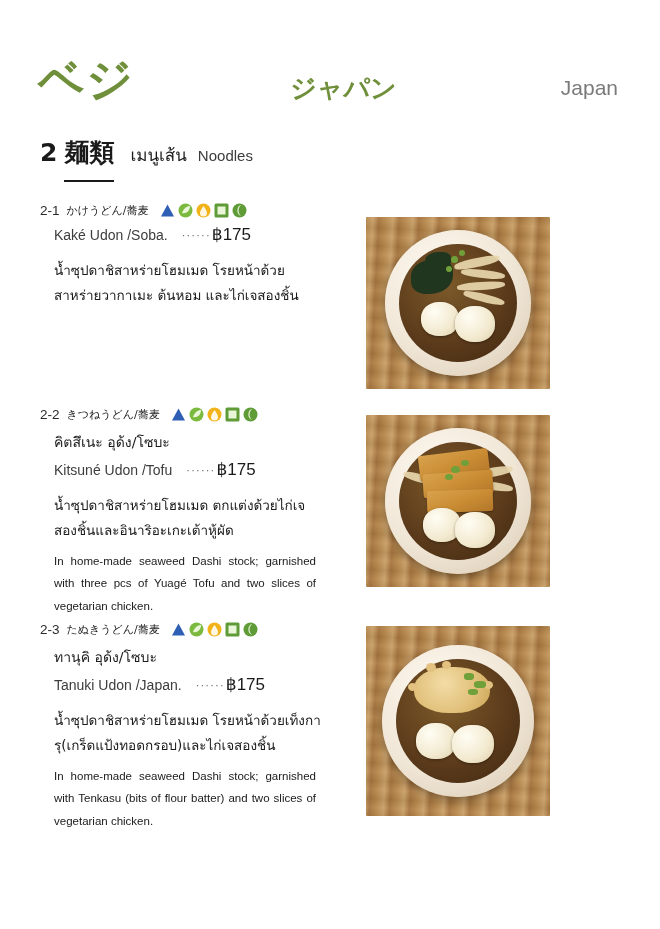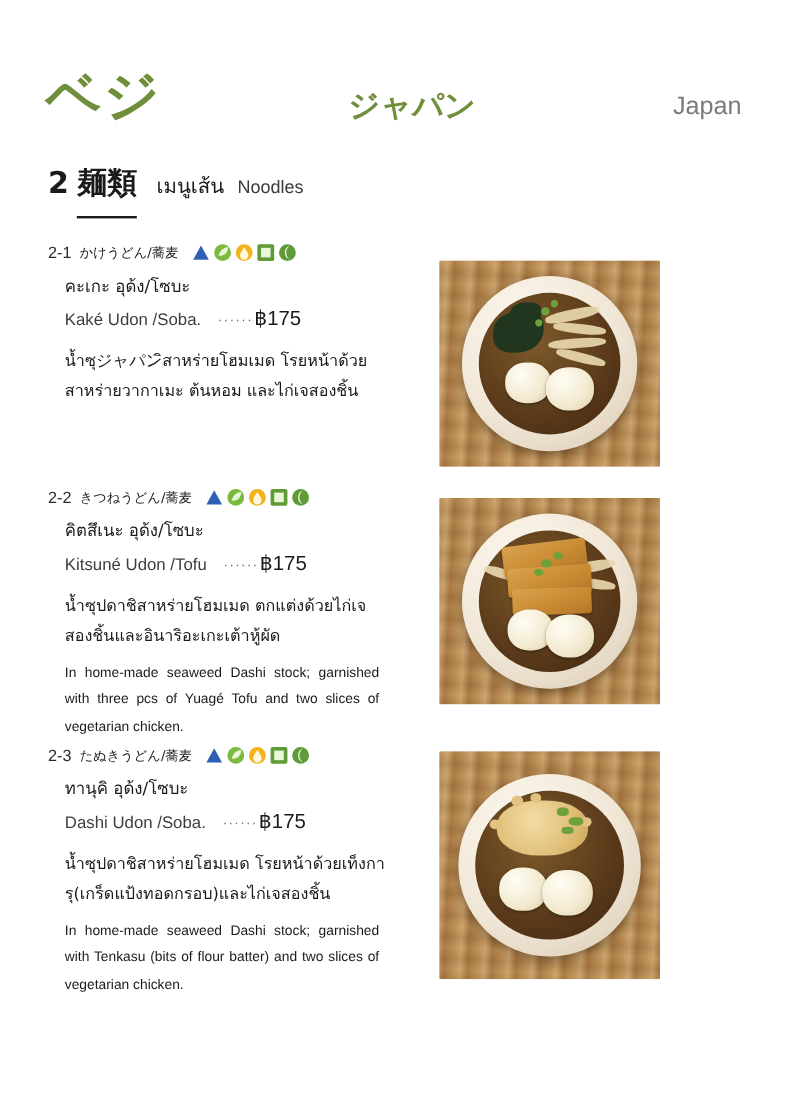--- a/index.html
+++ b/index.html
@@ -315,27 +315,26 @@
             </svg>
         </span>
         <span class="ico">
           <svg width="15" height="15" viewBox="0 0 15 15">
               <circle cx="7.5" cy="7.5" r="7" fill="#5f9b36"></circle>
               <path d="M9.5 1.8 A7 7 0 0 0 9.5 13.2 A6 6 0 0 1 9.5 1.8 Z" fill="#eaf6d8"></path>
             </svg>
         </span>
       </span>
     </div>
-    <div class="item-th">คะเกะ อุด้ง/โซบะ</div>
     <div class="item-rom-row">
       <span class="item-rom">Kaké Udon /Soba.</span>
       <span class="dots">······</span>
       <span class="price">฿175</span>
     </div>
-    <div class="desc-th">น้ำซุジャパンิสาหร่ายโฮมเมด โรยหน้าด้วยสาหร่ายวากาเมะ ต้นหอม และไก่เจสองชิ้น</div>
+    <div class="desc-th">น้ำซุปดาชิสาหร่ายโฮมเมด โรยหน้าด้วยสาหร่ายวากาเมะ ต้นหอม และไก่เจสองชิ้น</div>
   </div>
 
   <div class="photo" style="top:217px;">
     <div class="bamboo"></div>
     <div class="bowl">
       <div class="broth">
         <div class="noodle" style="left:55px;top:14px;width:46px;height:9px;transform:rotate(-12deg);"></div>
         <div class="noodle" style="left:62px;top:26px;width:44px;height:8px;transform:rotate(6deg);"></div>
         <div class="noodle" style="left:58px;top:38px;width:48px;height:8px;transform:rotate(-4deg);"></div>
         <div class="noodle" style="left:64px;top:50px;width:42px;height:8px;transform:rotate(14deg);"></div>
@@ -446,21 +445,21 @@
         <span class="ico">
           <svg width="15" height="15" viewBox="0 0 15 15">
               <circle cx="7.5" cy="7.5" r="7" fill="#5f9b36"></circle>
               <path d="M9.5 1.8 A7 7 0 0 0 9.5 13.2 A6 6 0 0 1 9.5 1.8 Z" fill="#eaf6d8"></path>
             </svg>
         </span>
       </span>
     </div>
     <div class="item-th">ทานุคิ อุด้ง/โซบะ</div>
     <div class="item-rom-row">
-      <span class="item-rom">Dashi Udon /Soba.</span>
+      <span class="item-rom">Tanuki Udon /Japan.</span>
       <span class="dots">······</span>
       <span class="price">฿175</span>
     </div>
     <div class="desc-th">น้ำซุปดาชิสาหร่ายโฮมเมด โรยหน้าด้วยเท็งการุ(เกร็ดแป้งทอดกรอบ)และไก่เจสองชิ้น</div>
     <div class="desc-en">In home-made seaweed Dashi stock; garnished with Tenkasu (bits of flour batter) and two slices of vegetarian chicken.</div>
   </div>
 
   <div class="photo" style="top:626px;height:190px;">
     <div class="bamboo"></div>
     <div class="bowl" style="width:152px;height:152px;">

